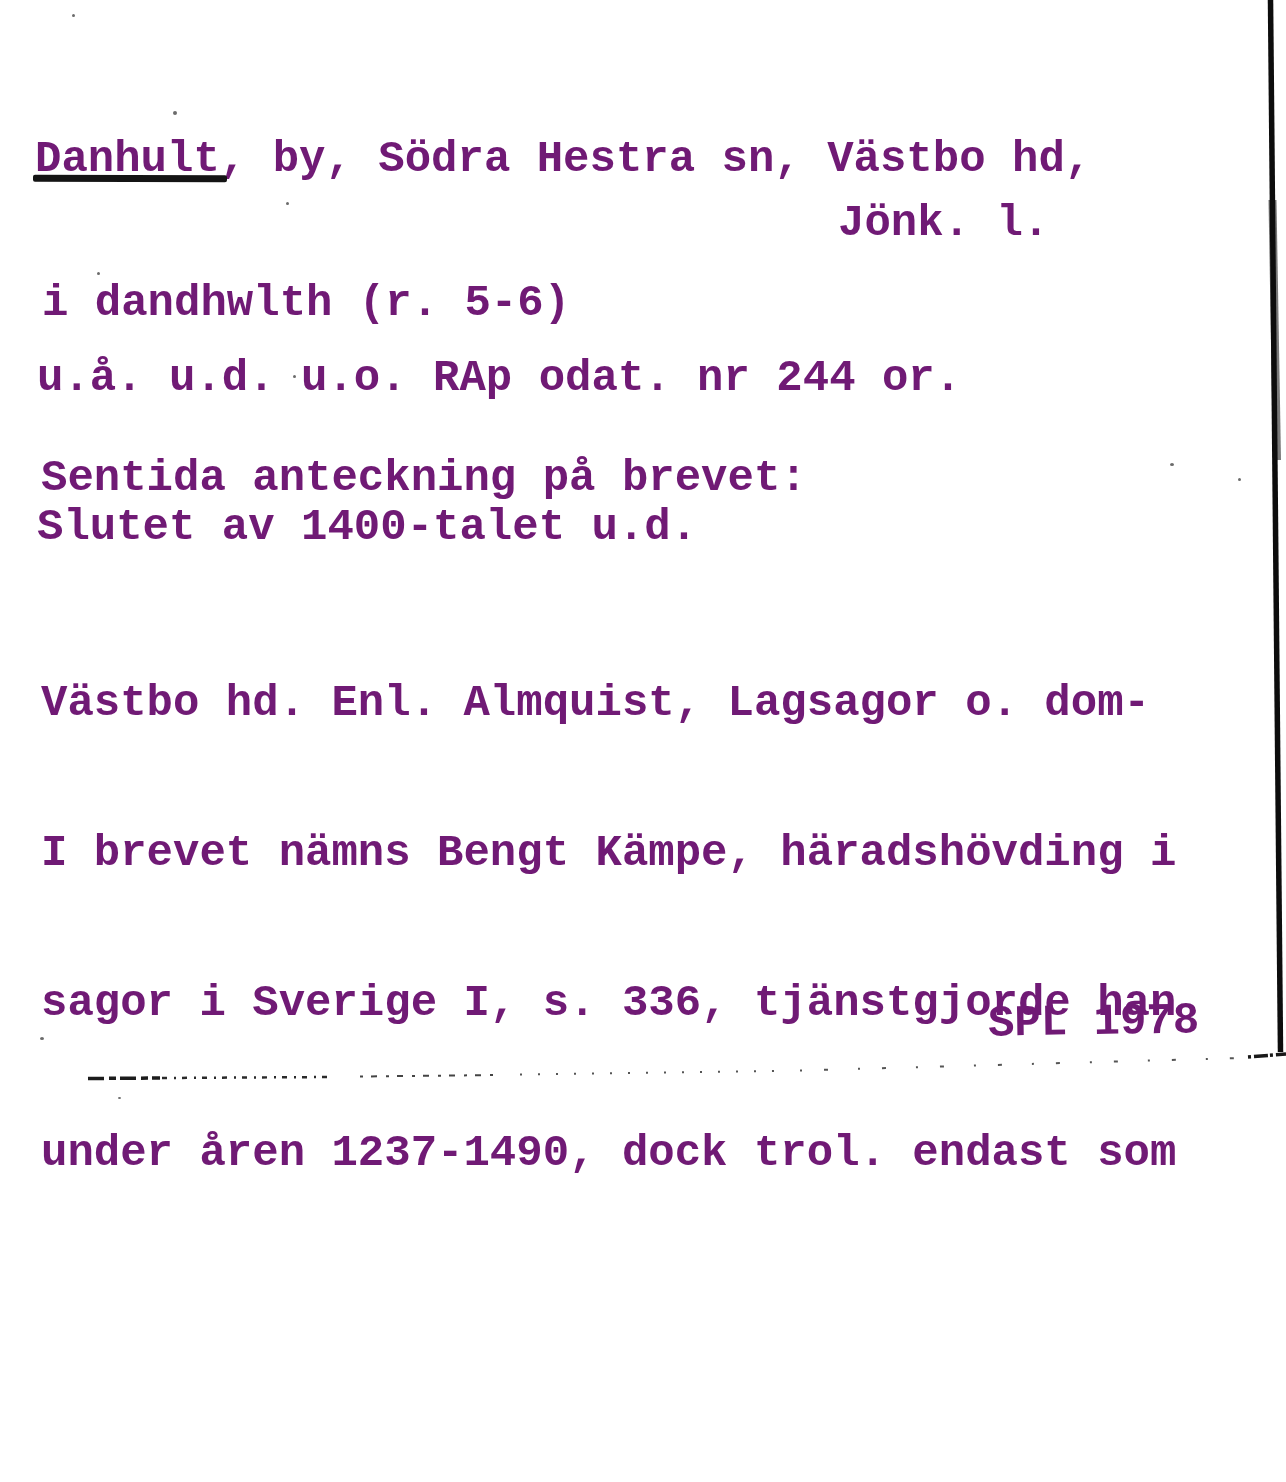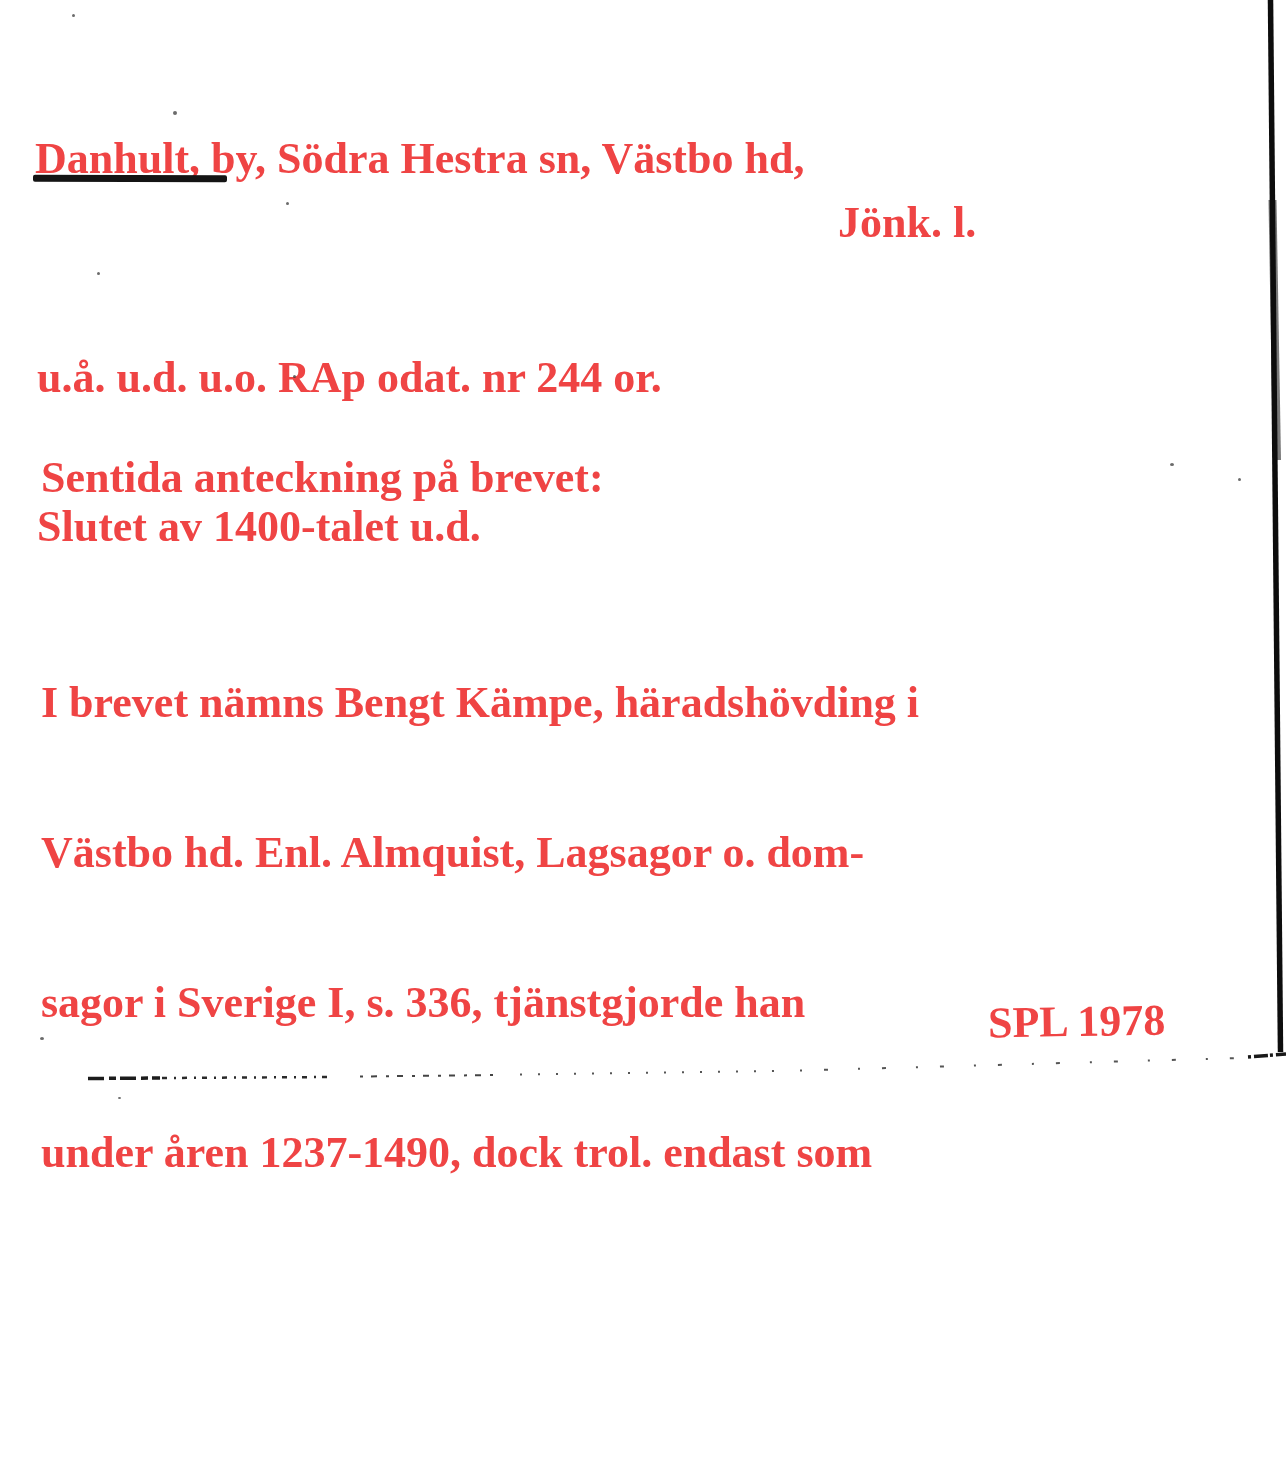--- a/index.html
+++ b/index.html
@@ -6,22 +6,22 @@
     margin: 0;
     padding: 0;
     background: #ffffff;
   }
   .page {
     position: relative;
     width: 1286px;
     height: 1266px;
     background: #ffffff;
     overflow: hidden;
-    font-family: Liberation Serif, serif;
-    color: #ef4444;
+    font-family: Liberation Mono, monospace;
+    color: #701a75;
   }
   .tline {
     position: absolute;
     font-size: 44px;
     line-height: 44px;
     font-weight: 700;
     white-space: pre;
     letter-spacing: 0px;
   }
   .para {
@@ -63,29 +63,30 @@
 </head>
 <body>
 
 <div class="page">
 
   <div class="tline" style="top:137px; left:35px;"><span>Danhult</span><span>, by, Södra Hestra sn, Västbo hd,</span></div>
   <div class="underline-bar"></div>
 
   <div class="tline" style="top:201px; left:838px;">Jönk. l.</div>
 
+  <div class="tline" style="top:281px; left:42px;">i dandhwlth (r. 5-6)</div>
 
   <div class="tline" style="top:356px; left:37px;">u.å. u.d. u.o. RAp odat. nr 244 or.</div>
 
   <div class="tline" style="top:456px; left:41px;">Sentida anteckning på brevet:</div>
   <div class="tline" style="top:505px; left:37px;">Slutet av 1400-talet u.d.</div>
 
   <div class="para" style="top:578px; left:41px;">
+    <div class="cline">Västbo hd. Enl. Almquist, Lagsagor o. dom-</div>
     <div class="cline">I brevet nämns Bengt Kämpe, häradshövding i</div>
-    <div class="cline">Västbo hd. Enl. Almquist, Lagsagor o. dom-</div>
     <div class="cline">sagor i Sverige I, s. 336, tjänstgjorde han</div>
     <div class="cline">under åren 1237-1490, dock trol. endast som</div>
     
   </div>
 
   <div class="tline signature" style="top:1000px; left:988px;">SPL 1978</div>
 
   <svg class="edge-svg" width="1286" height="1060" viewBox="0 0 1286 1060">
     <line x1="1270.5" y1="0" x2="1280.5" y2="1052" stroke="#0d0d0d" stroke-width="5.5"></line>
     <line x1="1272.5" y1="200" x2="1277" y2="460" stroke="#0d0d0d" stroke-width="8" opacity="0.55"></line>

